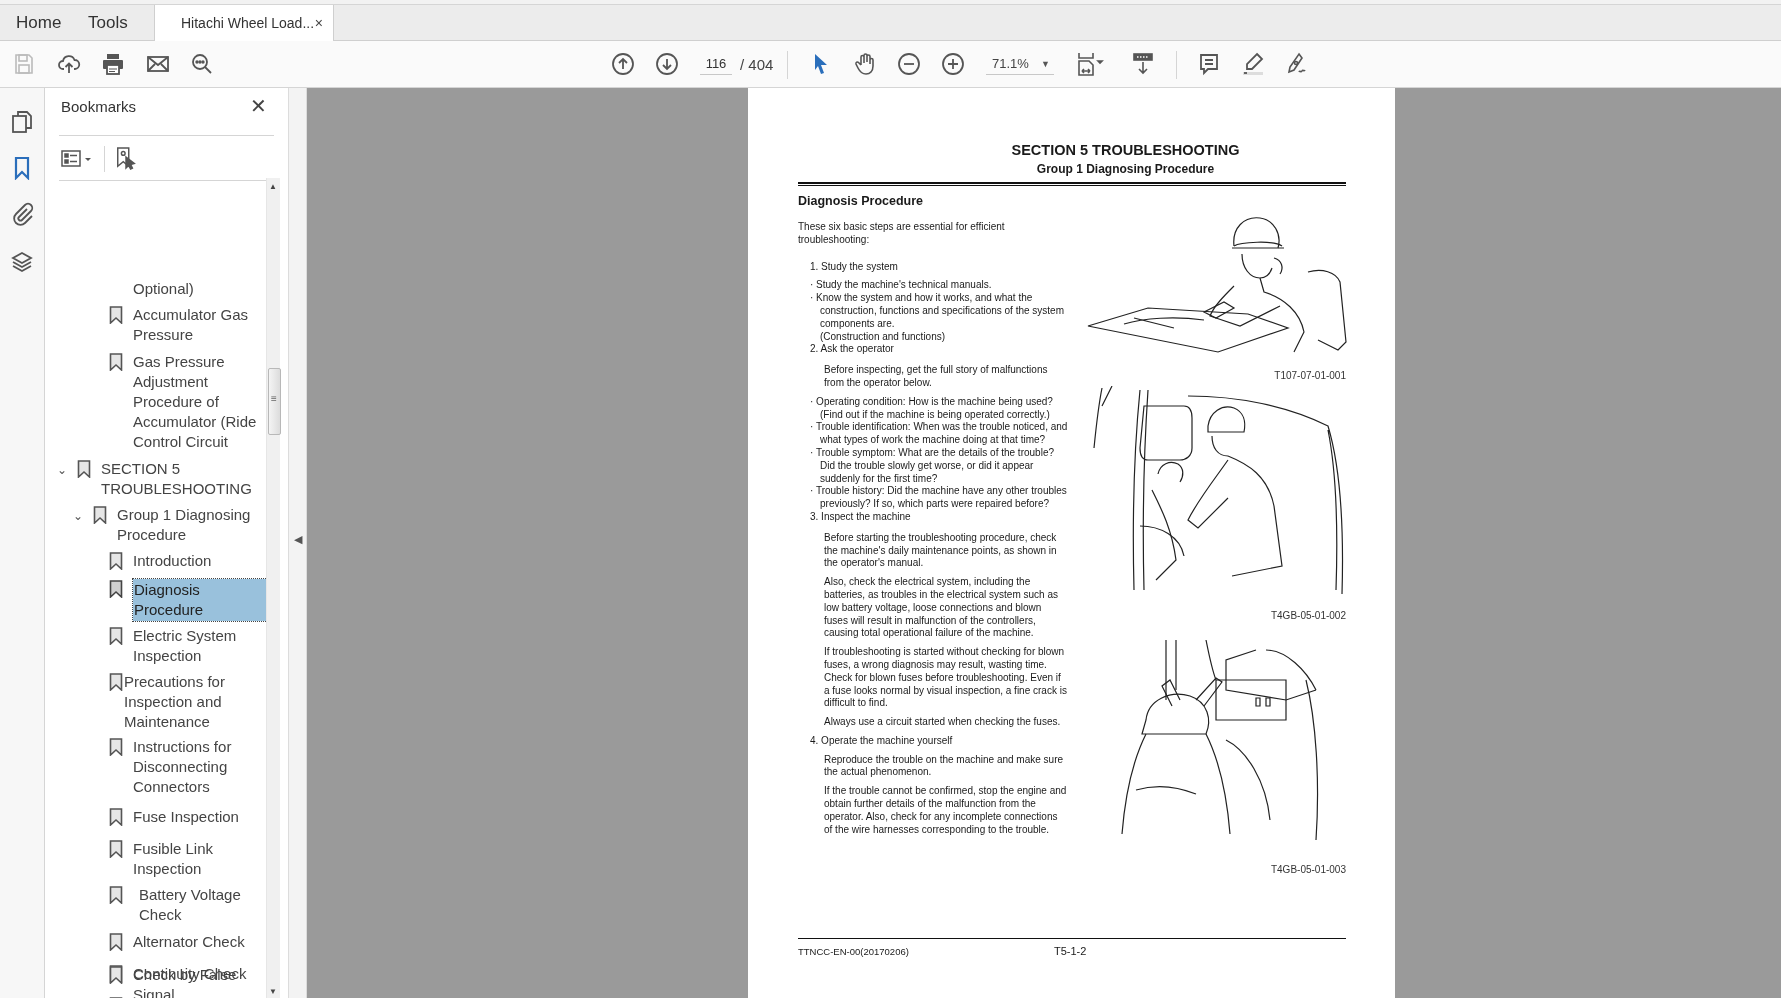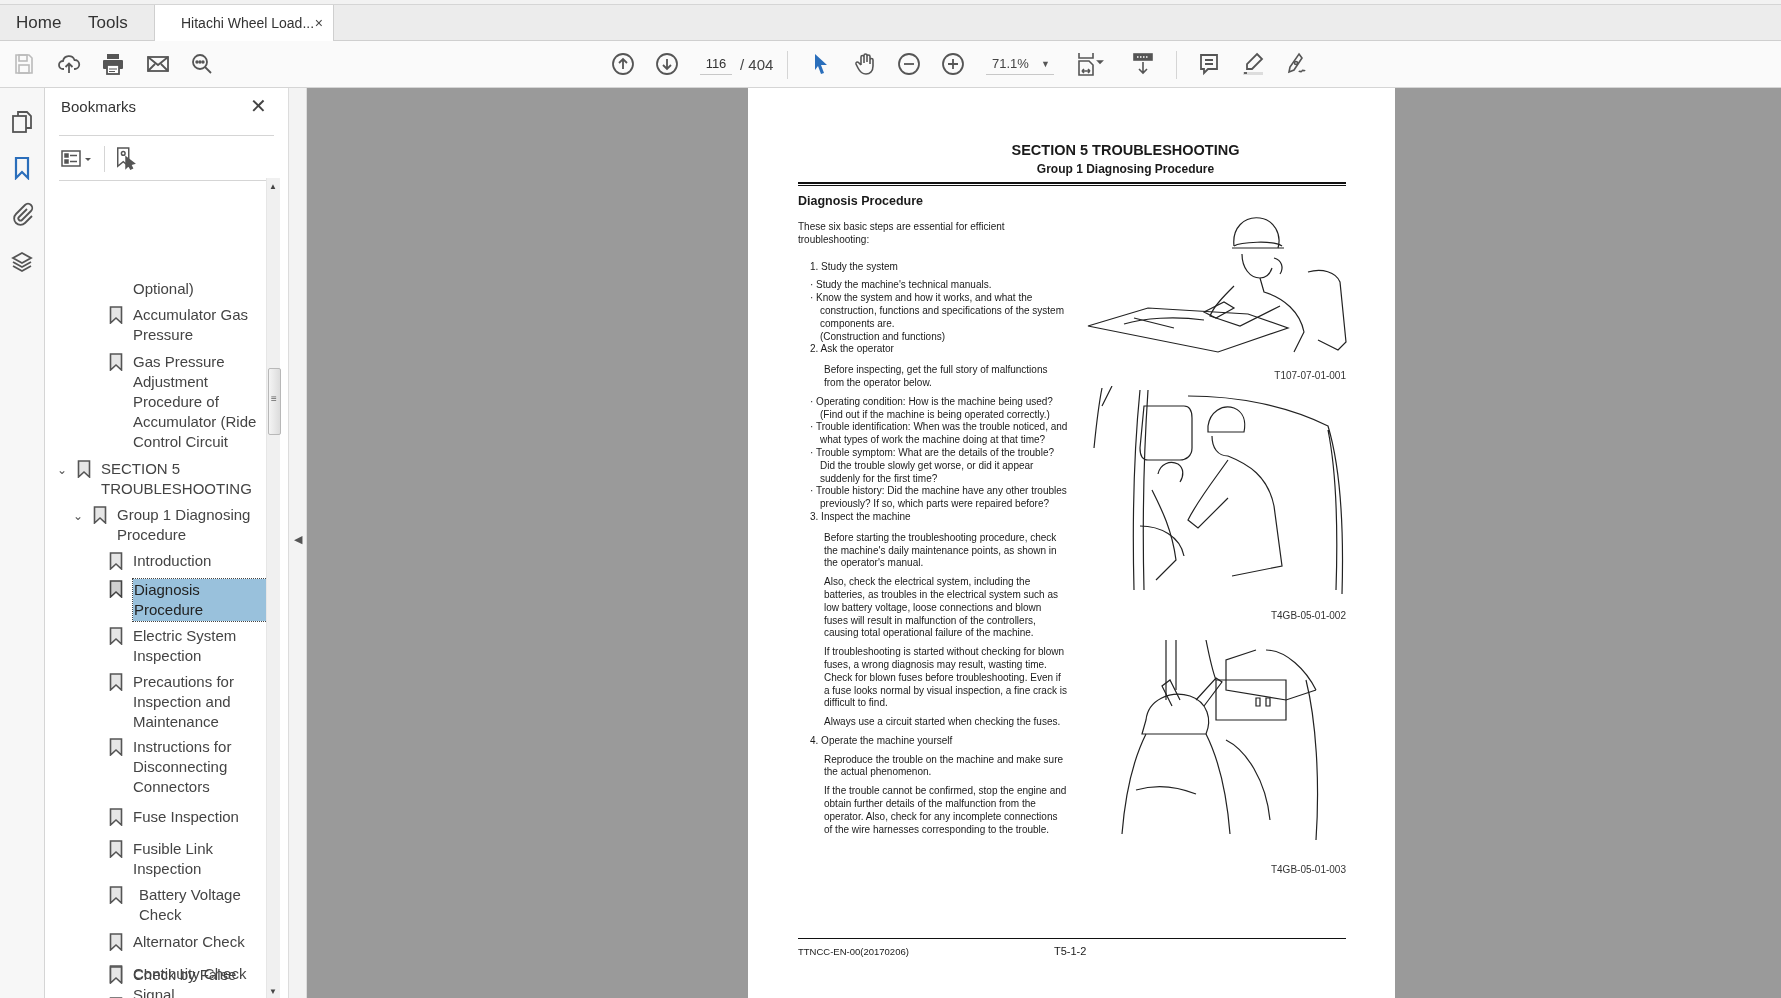--- a/index.html
+++ b/index.html
@@ -315,21 +315,21 @@
       <svg class="ico" style="left:0" viewBox="0 0 14 18">
           <path d="M1.5 1h11v16l-5.5-5-5.5 5z" fill="#e6e6e6" stroke="#555" stroke-width="1.6"></path>
         </svg>
       <span class="txt" style="margin-left:24px">Electric System Inspection</span>
     </div>
 
     <div class="bm-item" style="left:64px; top:481px; width:158px">
       <svg class="ico" style="left:0" viewBox="0 0 14 18">
           <path d="M1.5 1h11v16l-5.5-5-5.5 5z" fill="#e6e6e6" stroke="#555" stroke-width="1.6"></path>
         </svg>
-      <span class="txt" style="margin-left:24px">Precautions for Inspection and Maintenance</span>
+      <span class="txt" style="margin-left:15px">Precautions for Inspection and Maintenance</span>
     </div>
 
     <div class="bm-item" style="left:64px; top:546px; width:158px">
       <svg class="ico" style="left:0" viewBox="0 0 14 18">
           <path d="M1.5 1h11v16l-5.5-5-5.5 5z" fill="#e6e6e6" stroke="#555" stroke-width="1.6"></path>
         </svg>
       <span class="txt" style="margin-left:24px">Instructions for Disconnecting Connectors</span>
     </div>
 
     <div class="bm-item" style="left:64px; top:616px; width:158px">

